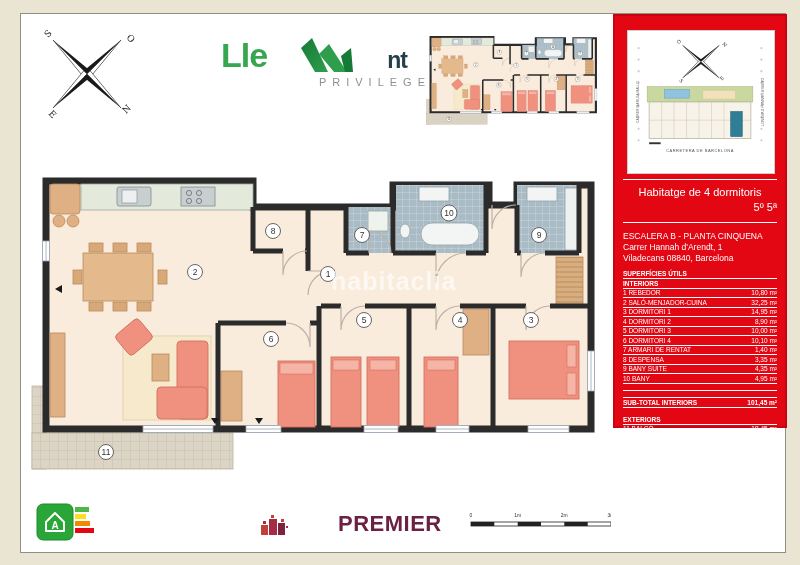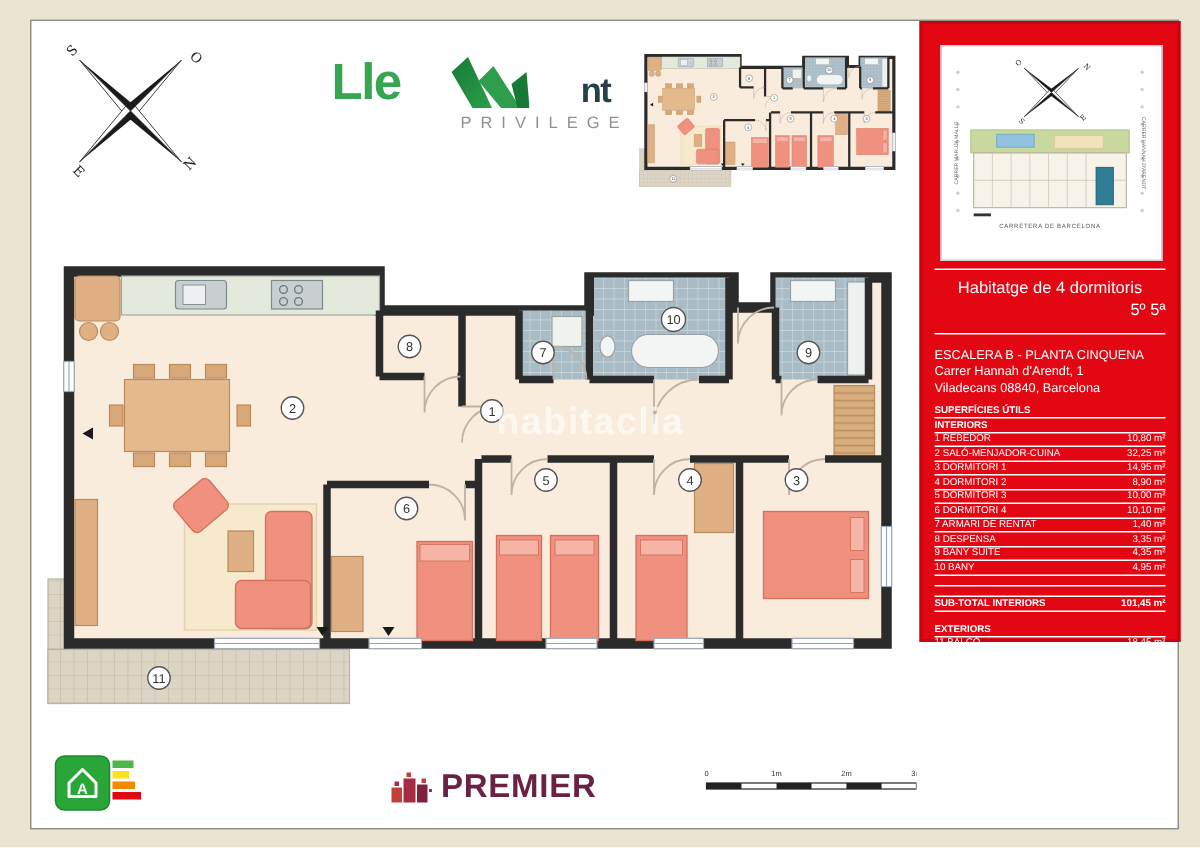--- a/index.html
+++ b/index.html
@@ -6,31 +6,31 @@
   .page{position:relative;width:800px;height:565px;background:#EAE4D2;font-family:"Liberation Sans",sans-serif;overflow:hidden;}
   .sheet{position:absolute;left:20px;top:13px;width:766px;height:540px;background:#FFFFFF;border:1px solid #8F8F83;box-sizing:border-box;}
 
   
   .compass-main{position:absolute;left:18px;top:12px;}
   .brand{position:absolute;left:200px;top:22px;width:210px;}
   .brand-line{display:flex;align-items:flex-end;gap:32px;}
   .brand-left{font-size:34px;color:#36A651;font-weight:bold;letter-spacing:-1px;line-height:1;}
   .brand-right{font-size:23px;color:#25404A;font-weight:bold;letter-spacing:-1px;line-height:1;}
   .brand-mark{margin:0 2px;}
-  .brand-tagline{font-size:11px;color:#8D9192;letter-spacing:6px;text-align:right;margin-top:4px;padding-right:12px;}
+  .brand-tagline{font-size:11px;color:#8D9192;letter-spacing:6px;text-align:right;margin-top:4px;padding-right:0;}
   .miniplan{position:absolute;left:405px;top:20px;}
 
   
   .mainplan{position:absolute;left:10px;top:157px;}
   .watermark{position:absolute;left:310px;top:253px;font-size:25px;font-weight:bold;color:rgba(255,255,255,0.62);letter-spacing:1px;}
 
   
   .energy{position:absolute;left:15px;top:485px;}
   .premier{position:absolute;left:238px;top:497px;display:flex;align-items:center;gap:5px;}
-  .premier-text{font-size:22px;font-weight:bold;color:#6B2144;letter-spacing:0.5px;}
+  .premier-text{font-size:22px;font-weight:bold;color:#6B2144;letter-spacing:0.5px;margin-left:44px;}
   .scalebar{position:absolute;left:440px;top:492px;}
 
   
   .sidebar{position:absolute;left:592px;top:0;width:174px;height:414px;background:#E30613;border:2px solid #C70511;box-sizing:border-box;color:#fff;}
   .siteplan-box{position:absolute;left:12px;top:14px;width:146px;height:142px;background:#fff;border:1px solid #CFCFCF;}
   .sb-title{position:absolute;left:8px;right:8px;top:163px;border-top:1px solid #fff;padding-top:5px;text-align:center;font-size:11px;line-height:14px;}
   .sb-subtitle{text-align:right;font-size:11px;line-height:14px;}
   .sb-rule{position:absolute;left:8px;right:8px;top:206px;border-top:1px solid #fff;}
   .sb-addr{position:absolute;left:8px;right:8px;top:215px;text-align:left;font-size:8.5px;line-height:11px;}
   .sb-table{position:absolute;left:8px;right:8px;top:252px;font-size:6.5px;}

